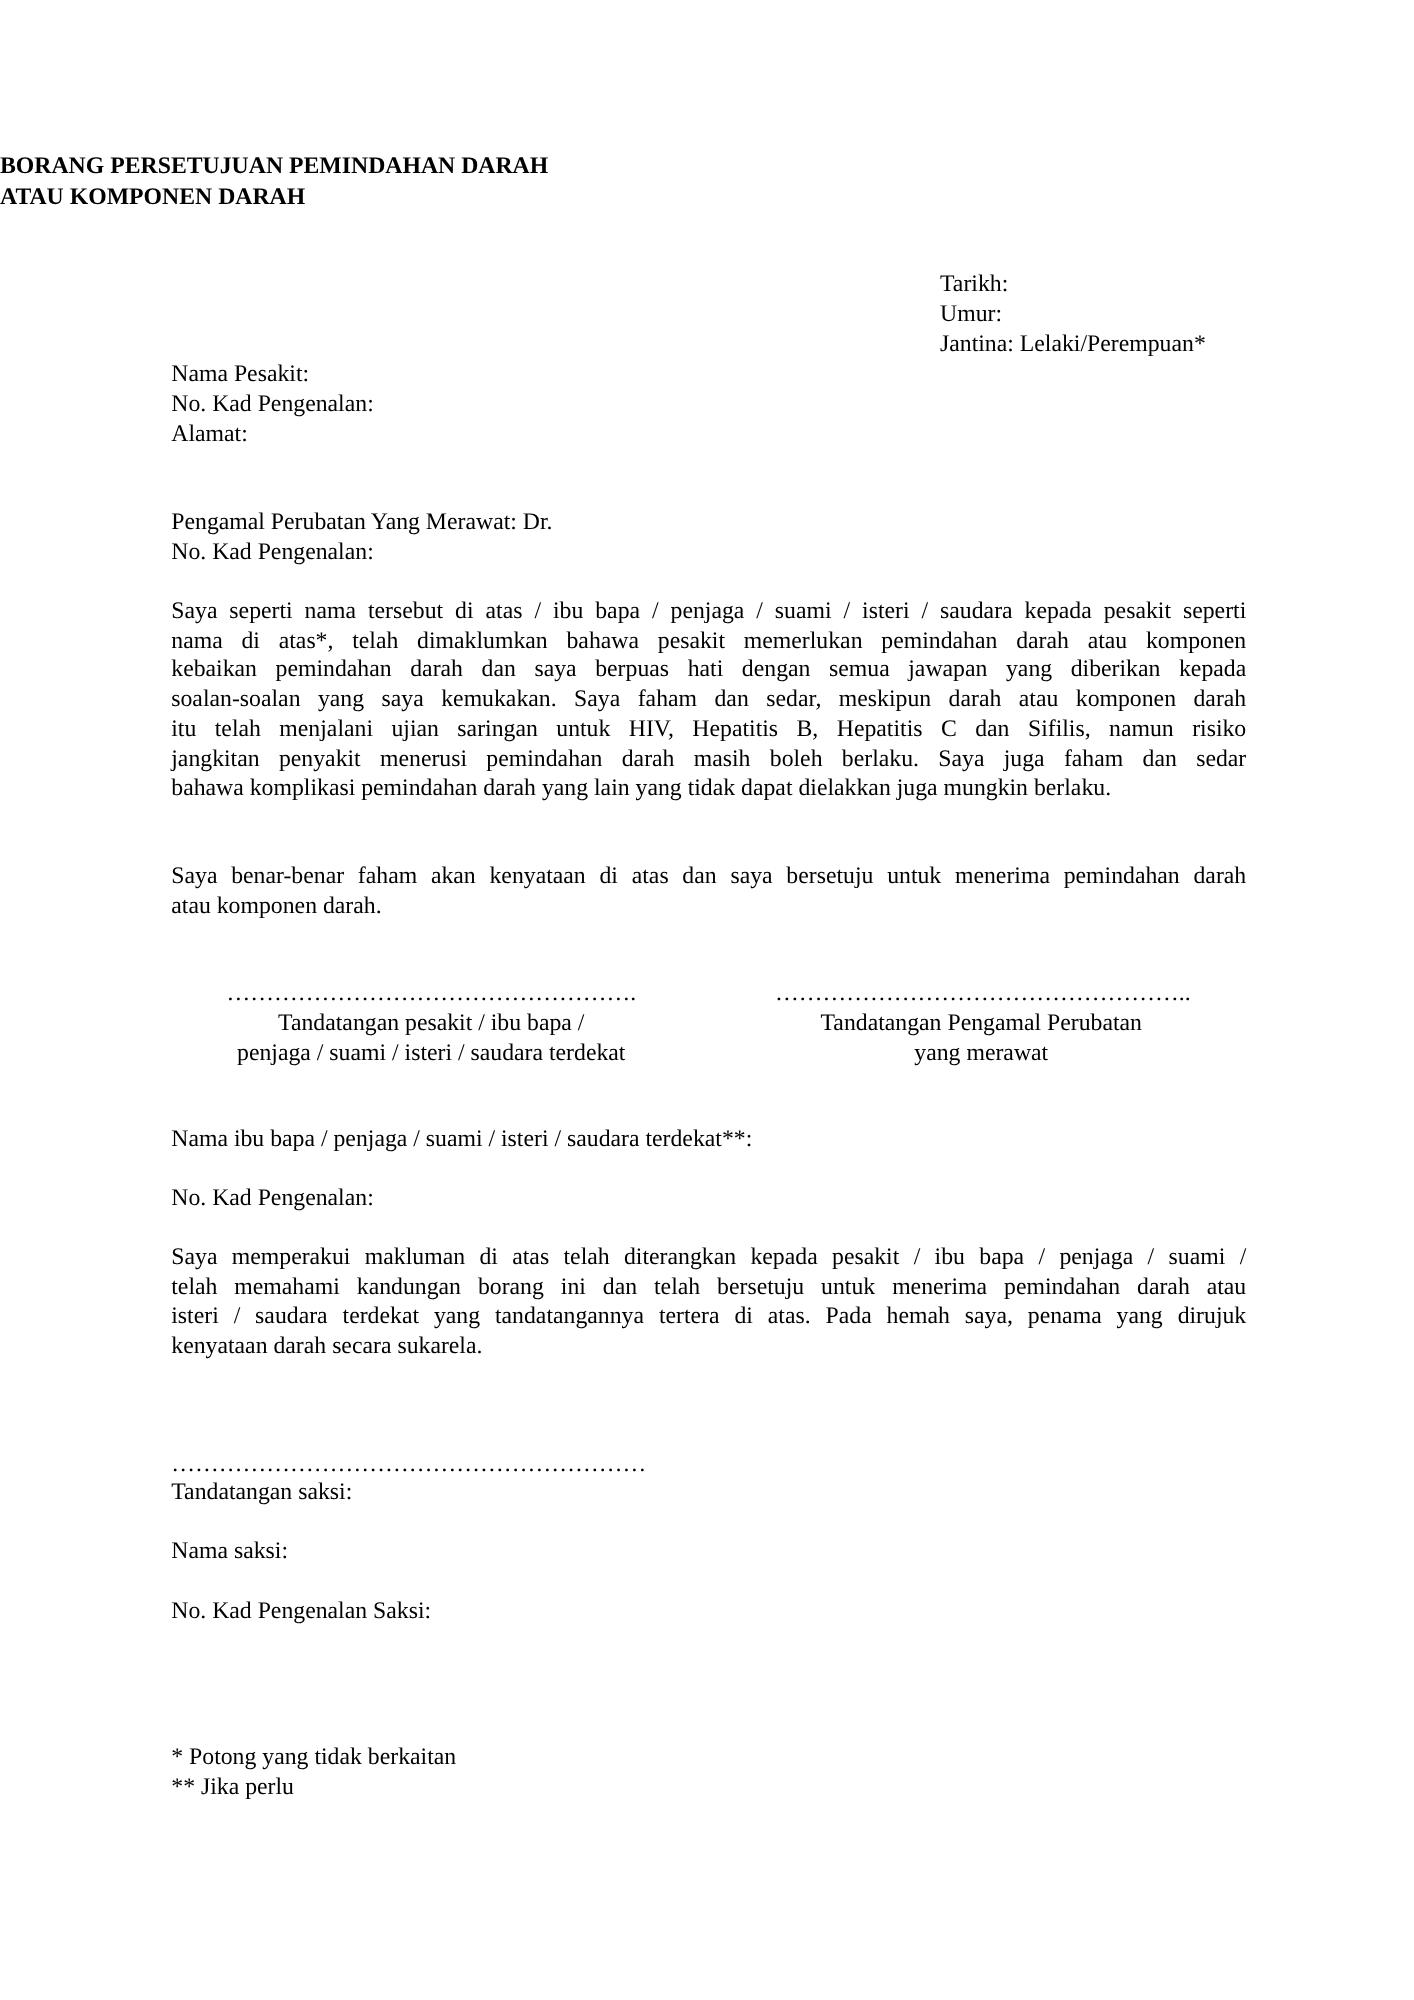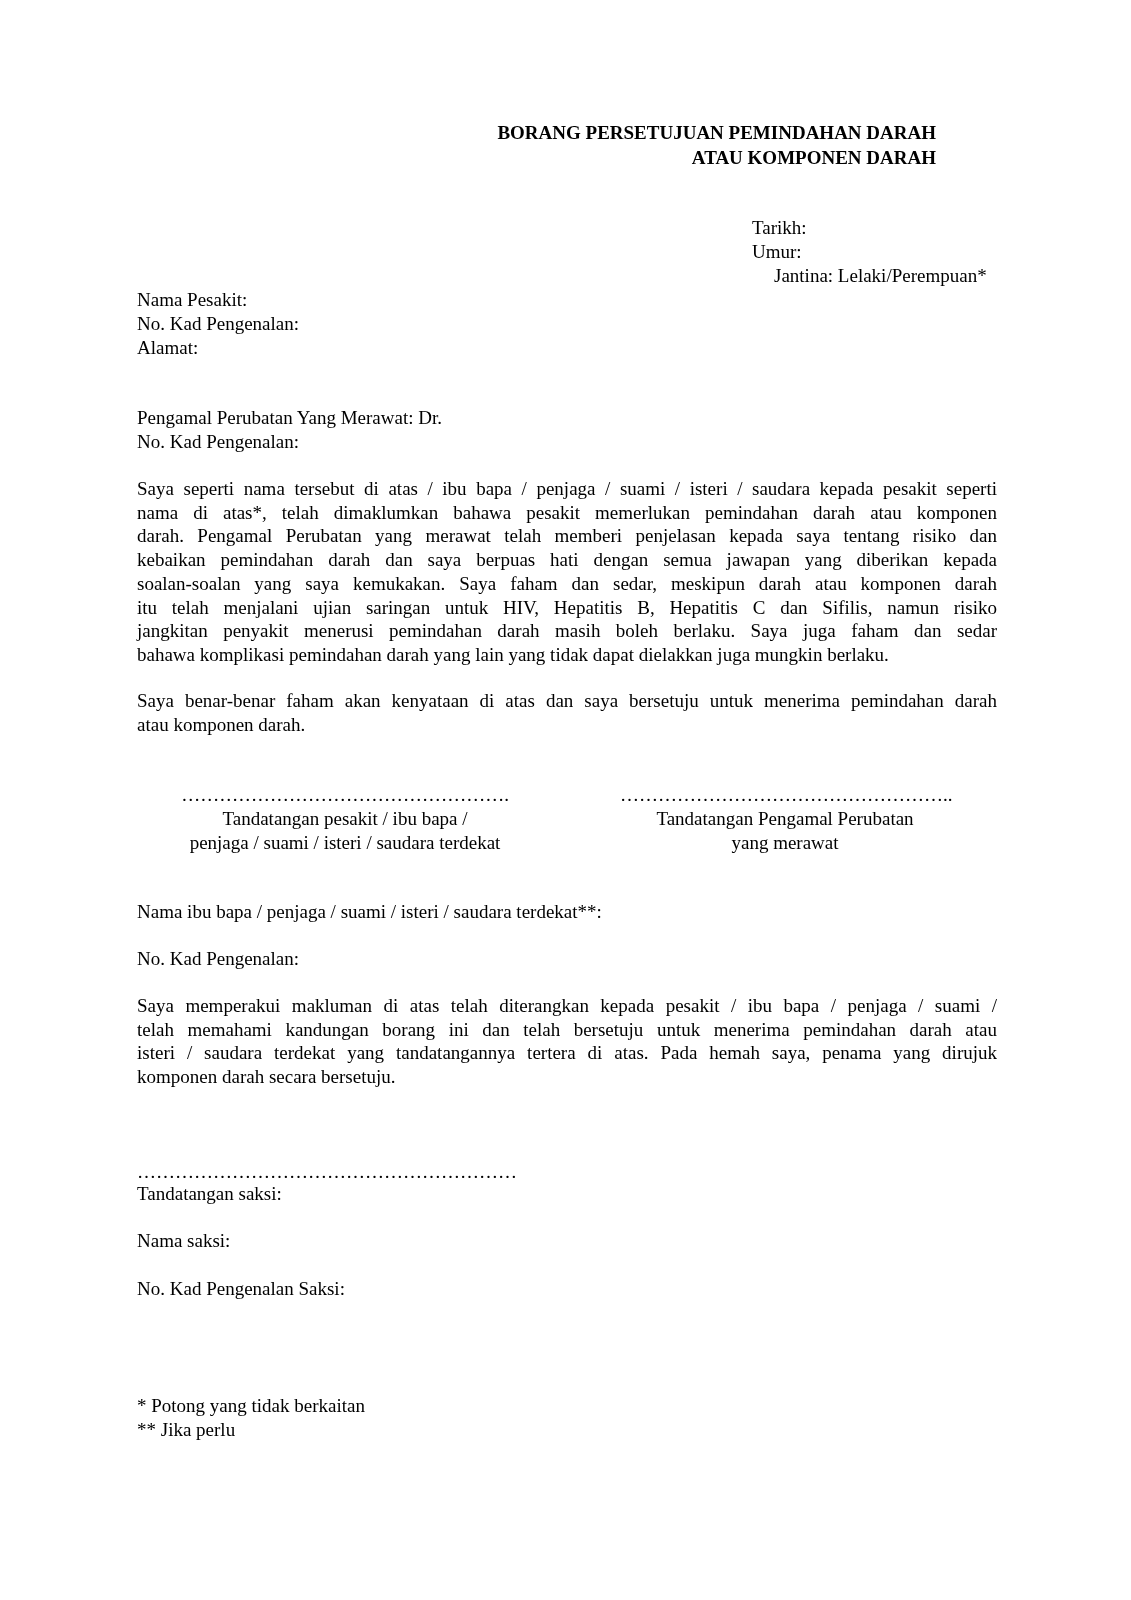--- a/index.html
+++ b/index.html
@@ -3,54 +3,53 @@
   <meta charset="utf-8">
   <style>
     html, body { margin: 0; padding: 0; background: #ffffff; }
     body {
       width: 1131px; height: 1600px; position: relative; overflow: hidden;
       font-family: "Liberation Serif", "DejaVu Serif", serif;
       color: #000000; font-size: 19px; line-height: 24px;
     }
     .abs { position: absolute; }
     .title {
-      left: 0; width: 936px; text-align: right; font-weight: bold;
+      left: 0; width: 936px; text-align: left; font-weight: bold;
       font-size: 19px; line-height: 24px;
     }
     .line { white-space: nowrap; }
     .para {
       left: 137px; width: 860px; text-align: justify;
       font-size: 19px; line-height: 23.7px;
     }
     .para .ln { display: block; text-align: justify; text-align-last: justify; white-space: nowrap; }
     .para .ln.last { text-align-last: left; }
     .sig { text-align: center; }
     .dots { letter-spacing: 0px; }
   </style>
 </head>
 <body>
 
 <div class="abs title" style="top:121px;">BORANG PERSETUJUAN PEMINDAHAN DARAH</div>
 <div class="abs title" style="top:146px;">ATAU KOMPONEN DARAH</div>
 
 <div class="abs line" style="left:752px; top:216px;">Tarikh:</div>
 <div class="abs line" style="left:752px; top:240px;text-align:right;">Umur:</div>
-<div class="abs line" style="left:752px; top:264px;margin-left:22px;">Jantina: Lelaki/Perempuan*</div>
+<div class="abs line" style="left:752px; top:264px;">Jantina: Lelaki/Perempuan*</div>
 
 <div class="abs line" style="left:137px; top:288px;">Nama Pesakit:</div>
 <div class="abs line" style="left:137px; top:312px;">No. Kad Pengenalan:</div>
 <div class="abs line" style="left:137px; top:336px;">Alamat:</div>
 
 <div class="abs line" style="left:137px; top:406px;text-align:right;">Pengamal Perubatan Yang Merawat: Dr.</div>
 <div class="abs line" style="left:137px; top:430px;">No. Kad Pengenalan:</div>
 
 <div class="abs para" style="top:477px;">
   <span class="ln">Saya seperti nama tersebut di atas / ibu bapa / penjaga / suami / isteri / saudara kepada pesakit seperti</span>
   <span class="ln">nama di atas*, telah dimaklumkan bahawa pesakit memerlukan pemindahan darah atau komponen</span>
-  <span class="ln">darah.  Pengamal Perubatan yang merawat telah memberi penjelasan kepada saya tentang risiko dan</span>
   <span class="ln">kebaikan pemindahan darah dan saya berpuas hati dengan semua jawapan yang diberikan kepada</span>
   <span class="ln">soalan-soalan yang saya kemukakan.  Saya faham dan sedar, meskipun darah atau komponen darah</span>
   <span class="ln">itu telah menjalani ujian saringan untuk HIV, Hepatitis B, Hepatitis C dan Sifilis, namun risiko</span>
   <span class="ln">jangkitan penyakit menerusi pemindahan darah masih boleh berlaku.  Saya juga faham dan sedar</span>
   <span class="ln last">bahawa komplikasi pemindahan darah yang lain yang tidak dapat dielakkan juga mungkin berlaku.</span>
 </div>
 
 <div class="abs para" style="top:689px;">
   <span class="ln">Saya benar-benar faham akan kenyataan di atas dan saya bersetuju untuk menerima pemindahan darah</span>
   <span class="ln last">atau komponen darah.</span>
@@ -67,21 +66,21 @@
   <div>yang merawat</div>
 </div>
 
 <div class="abs line" style="left:137px; top:900px;">Nama ibu bapa / penjaga / suami / isteri / saudara terdekat**:</div>
 <div class="abs line" style="left:137px; top:947px;">No. Kad Pengenalan:</div>
 
 <div class="abs para" style="top:994px;">
   <span class="ln">Saya memperakui makluman di atas telah diterangkan kepada pesakit / ibu bapa / penjaga / suami /</span>
   <span class="ln">telah memahami kandungan borang ini dan telah bersetuju untuk menerima pemindahan darah atau</span>
   <span class="ln">isteri / saudara terdekat yang tandatangannya tertera di atas.  Pada hemah saya, penama yang dirujuk</span>
-  <span class="ln last">komponen darah secara bersetuju.</span>
+  <span class="ln last">kenyataan darah secara sukarela.</span>
 </div>
 
 <div class="abs line dots" style="left:137px; top:1160px;">……………………………………………………</div>
 <div class="abs line" style="left:137px; top:1182px;">Tandatangan saksi:</div>
 <div class="abs line" style="left:137px; top:1229px;">Nama saksi:</div>
 <div class="abs line" style="left:137px; top:1277px;">No. Kad Pengenalan Saksi:</div>
 
 <div class="abs line" style="left:137px; top:1394px;">* Potong yang tidak berkaitan</div>
 <div class="abs line" style="left:137px; top:1418px;">** Jika perlu</div>
 

